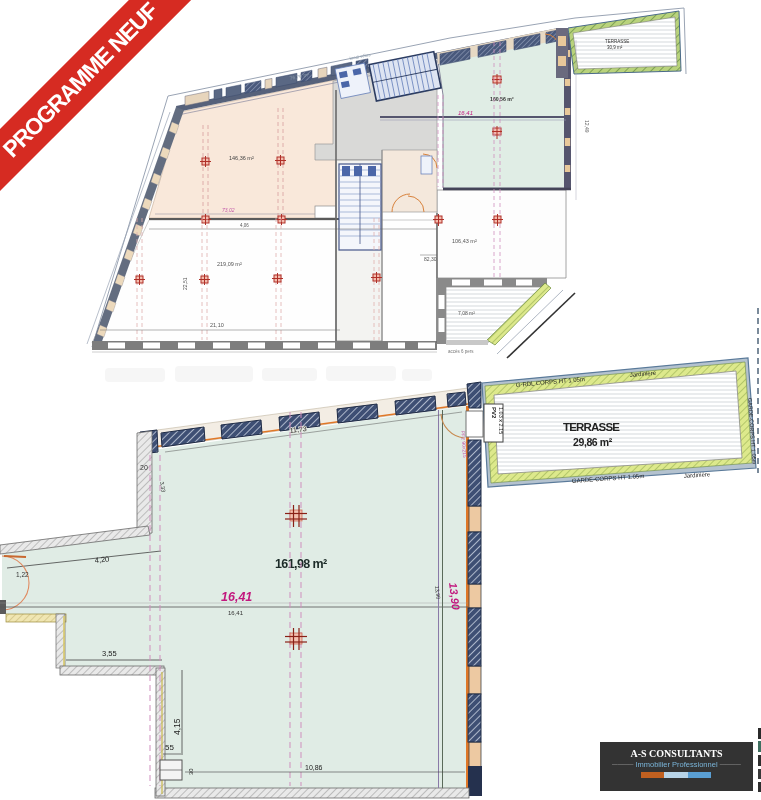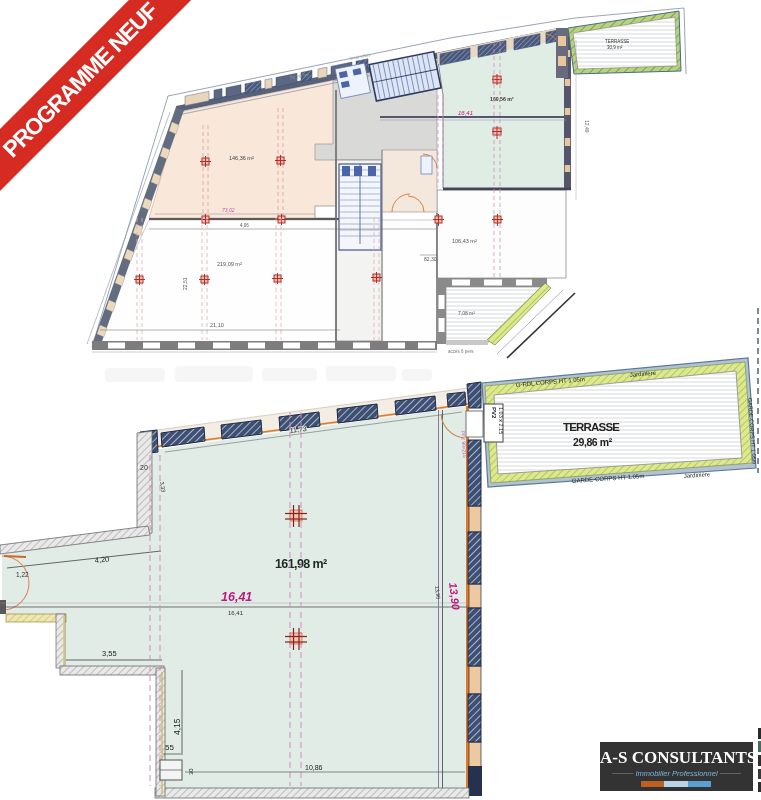--- a/index.html
+++ b/index.html
@@ -529,21 +529,21 @@
   <rect x="758" y="769" width="3" height="10" fill="#383838"></rect>
   <rect x="758" y="782" width="3" height="10" fill="#2e2e2e"></rect>
 </g>
 </svg>
 
 <div id="ribbon" style="position:absolute;left:-80px;top:58px;width:320px;height:44px;background:#d62b22;transform:rotate(-45deg);display:flex;align-items:center;justify-content:center;">
   <span style="color:#ffffff;font-size:23px;letter-spacing:-1.2px;font-weight:bold;">PROGRAMME NEUF</span>
 </div>
 
 <div id="logo" style="position:absolute;left:600px;top:742px;width:153px;height:49px;background:#333333;overflow:hidden;">
-  <div style="text-align:center;color:#ffffff;font-family:'Liberation Serif',serif;font-weight:bold;font-size:17px;margin-top:6px;white-space:nowrap;">A-S CONSULTANTS</div>
-  <div style="text-align:center;color:#7ab4d8;font-size:7.5px;margin-top:1px;white-space:nowrap;font-style:italic;"><span style="color:#8a8a8a;">────</span>&nbsp;Immobilier Professionnel&nbsp;<span style="color:#8a8a8a;">────</span></div>
+  <div style="text-align:center;color:#ffffff;font-family:'Liberation Serif',serif;font-weight:bold;font-size:10px;margin-top:6px;white-space:nowrap;">A-S CONSULTANTS</div>
+  <div style="text-align:center;color:#7ab4d8;font-size:7.5px;margin-top:1px;white-space:nowrap;"><span style="color:#8a8a8a;">────</span>&nbsp;Immobilier Professionnel&nbsp;<span style="color:#8a8a8a;">────</span></div>
   <div style="margin:3px 0 0 41px;width:70px;height:6px;display:flex;">
     <div style="flex:1;background:#c06020;"></div>
     <div style="flex:1;background:#b8d4e8;"></div>
     <div style="flex:1;background:#5a9fd4;"></div>
   </div>
 </div>
 </div>
 
 </body></html>

